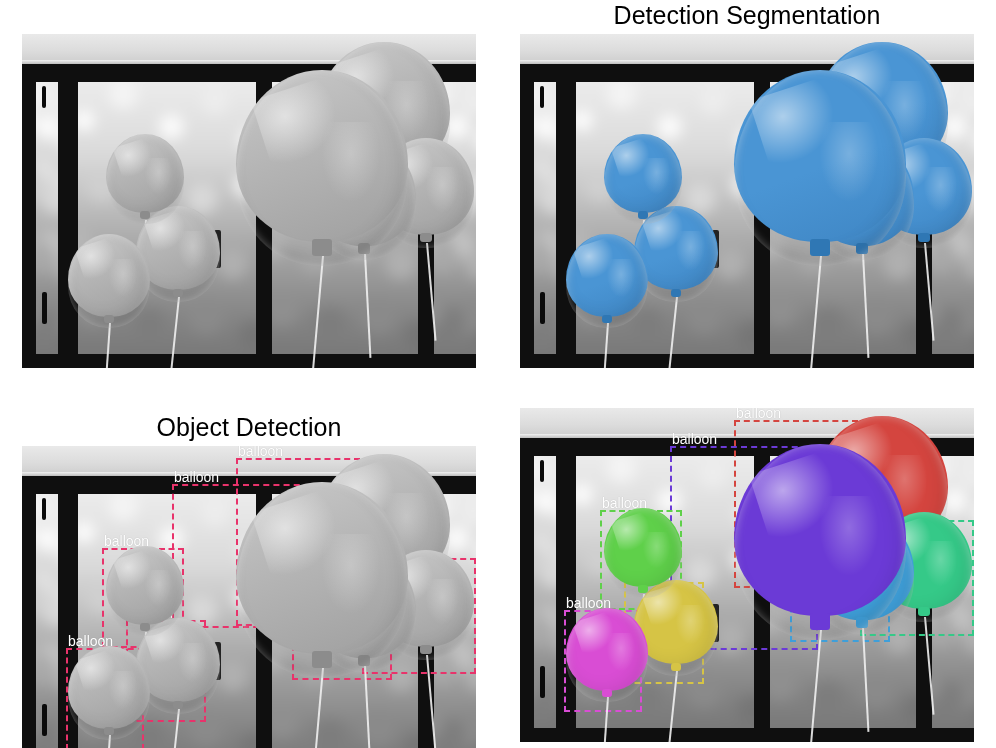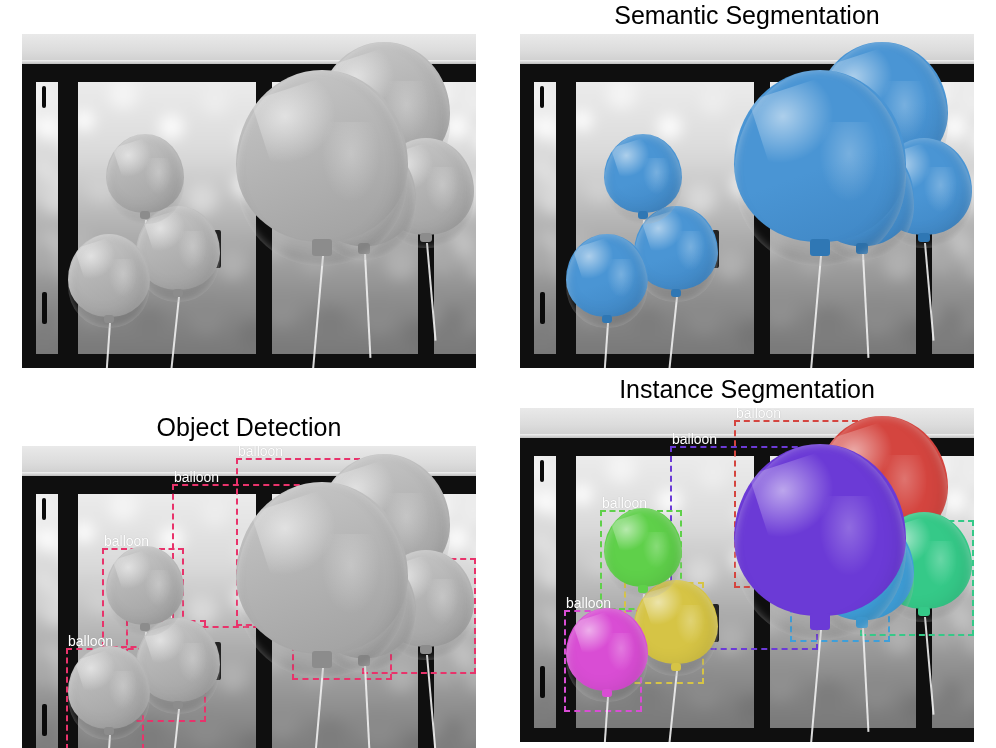--- a/index.html
+++ b/index.html
@@ -191,21 +191,21 @@
             <div class="rim"></div>
             <div class="knot" style="background:#8c8c8c;"></div>
           </div>
           <div class="string" style="left:300px;top:222.2px;height:118px;transform:rotate(5deg);z-index:9;"></div>
         </div>
       <div class="ovl"></div>
     </div>
   </div>
 
   <div class="panel" style="left:498px;top:0;width:498px;height:374px;">
-    <div class="panel-title">Semantic Segmentation</div>
+    <div class="panel-title">Detection Segmentation</div>
     <div class="img-wrap">
       <div class="scene">
           <div class="ceiling"></div>
           <div class="ceiling-edge"></div>
           <div class="frame"></div>
           <div class="pane" style="left:14px;top:48px;width:22px;height:286px;">
             <div class="foliage"></div>
           </div>
           <div class="pane" style="left:56px;top:48px;width:178px;height:286px;">
             <div class="foliage"></div>
@@ -396,21 +396,20 @@
           <div class="bbox-label" style="left:342px;top:98px;color:#ffffff;">balloon</div>
           <div class="bbox" style="left:104px;top:174px;width:80px;height:102px;border-color:#e8336b;"></div>
           <div class="bbox-label" style="left:106px;top:160px;color:#ffffff;">balloon</div>
           <div class="bbox" style="left:44px;top:202px;width:78px;height:102px;border-color:#e8336b;"></div>
           <div class="bbox-label" style="left:46px;top:188px;color:#ffffff;">balloon</div>
         </div>
     </div>
   </div>
 
   <div class="panel" style="left:498px;top:374px;width:498px;height:374px;">
-    <div class="panel-title">Instance Segmentation</div>
     <div class="img-wrap">
       <div class="scene">
           <div class="ceiling"></div>
           <div class="ceiling-edge"></div>
           <div class="frame"></div>
           <div class="pane" style="left:14px;top:48px;width:22px;height:286px;">
             <div class="foliage"></div>
           </div>
           <div class="pane" style="left:56px;top:48px;width:178px;height:286px;">
             <div class="foliage"></div>

